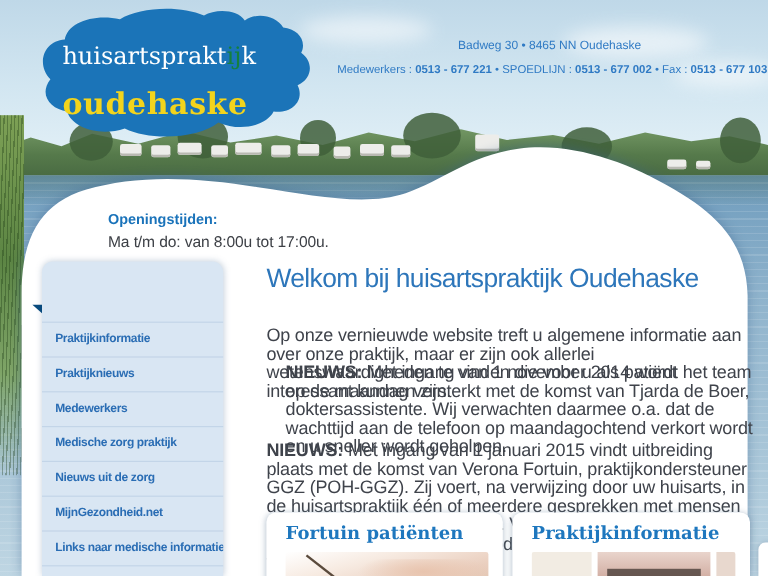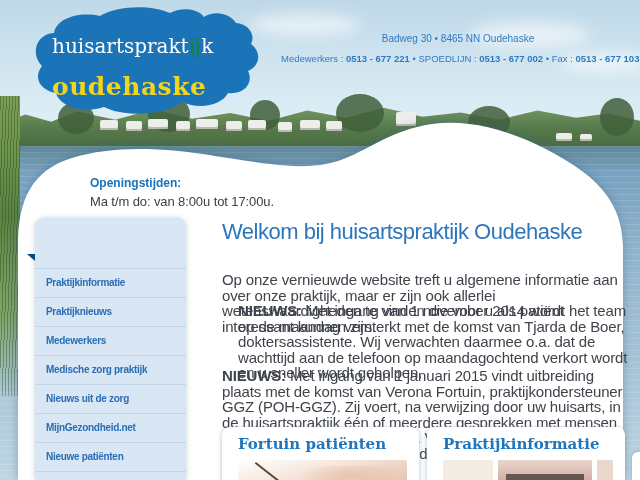--- a/index.html
+++ b/index.html
@@ -180,20 +180,21 @@
 
 <div class="sidebar">
   <div class="home-fold"></div>
   <div class="menu">
     <div class="menu-item">Praktijkinformatie</div>
     <div class="menu-item">Praktijknieuws</div>
     <div class="menu-item">Medewerkers</div>
     <div class="menu-item">Medische zorg praktijk</div>
     <div class="menu-item">Nieuws uit de zorg</div>
     <div class="menu-item">MijnGezondheid.net</div>
+    <div class="menu-item">Links naar medische informatie</div>
     <div class="menu-item">Nieuwe patiënten</div>
   </div>
 </div>
 
 <div class="main">
   <h1 class="page-title">Welkom bij huisartspraktijk Oudehaske</h1>
   <p class="para p-intro">Op onze vernieuwde website treft u algemene informatie aan over onze praktijk, maar er zijn ook allerlei wetenswaardigheden te vinden die voor u als patiënt interessant kunnen zijn.</p>
   <p class="para p-news1"><strong>NIEUWS:</strong> <span>Met ingang van 1 november 2014 wordt het team op de maandag versterkt met de komst van Tjarda de Boer, doktersassistente. Wij verwachten daarmee o.a. dat de wachttijd aan de telefoon op maandagochtend verkort wordt en u sneller wordt geholpen.</span></p>
   <p class="para p-news2"><strong>NIEUWS:</strong> <span>Met ingang van 1 januari 2015 vindt uitbreiding plaats met de komst van Verona Fortuin, praktijkondersteuner GGZ (POH-GGZ). Zij voert, na verwijzing door uw huisarts, in de huisartspraktijk één of meerdere gesprekken met mensen met psychosociale problemen. Verder heeft zij een uitgebreid netwerk en kan zij u, indien nodig, naar de juiste hulpverlener verwijzen.</span></p>
 </div>

